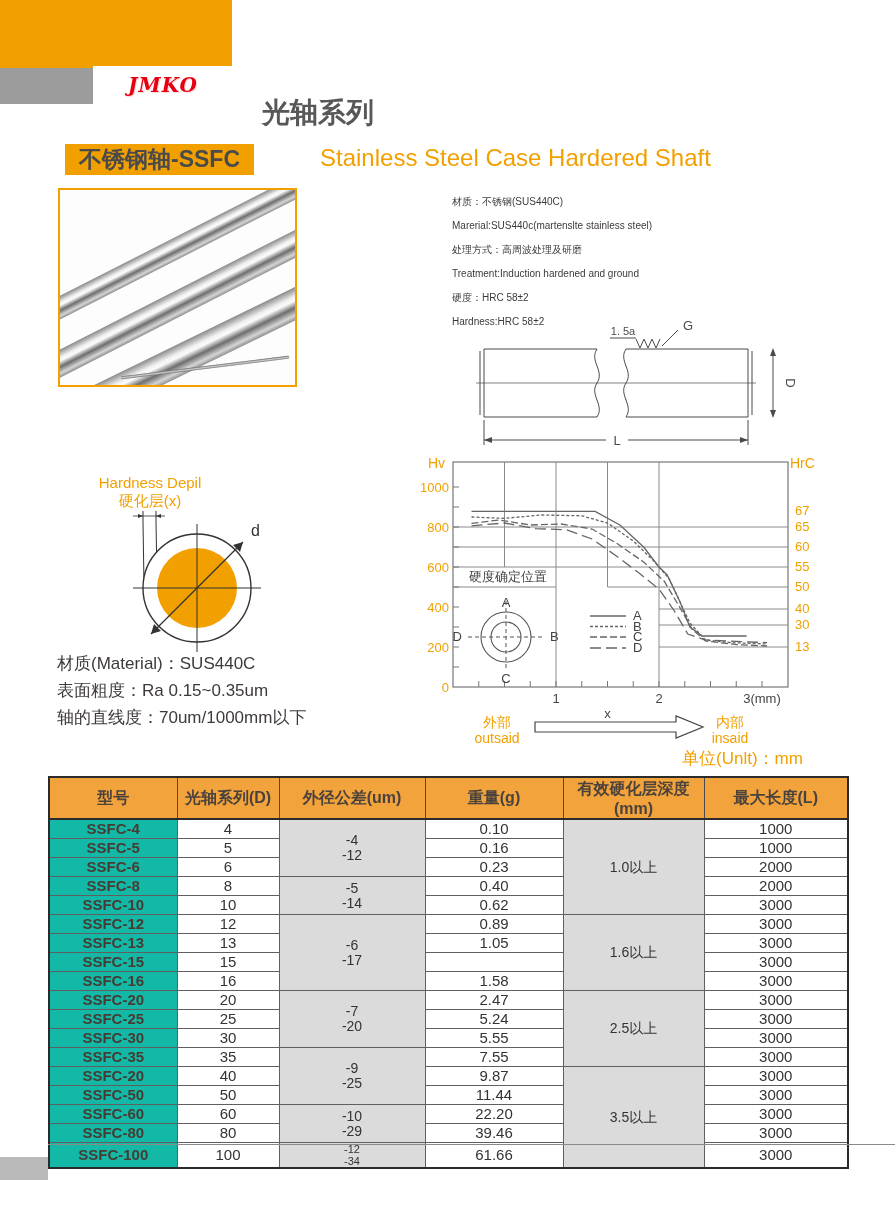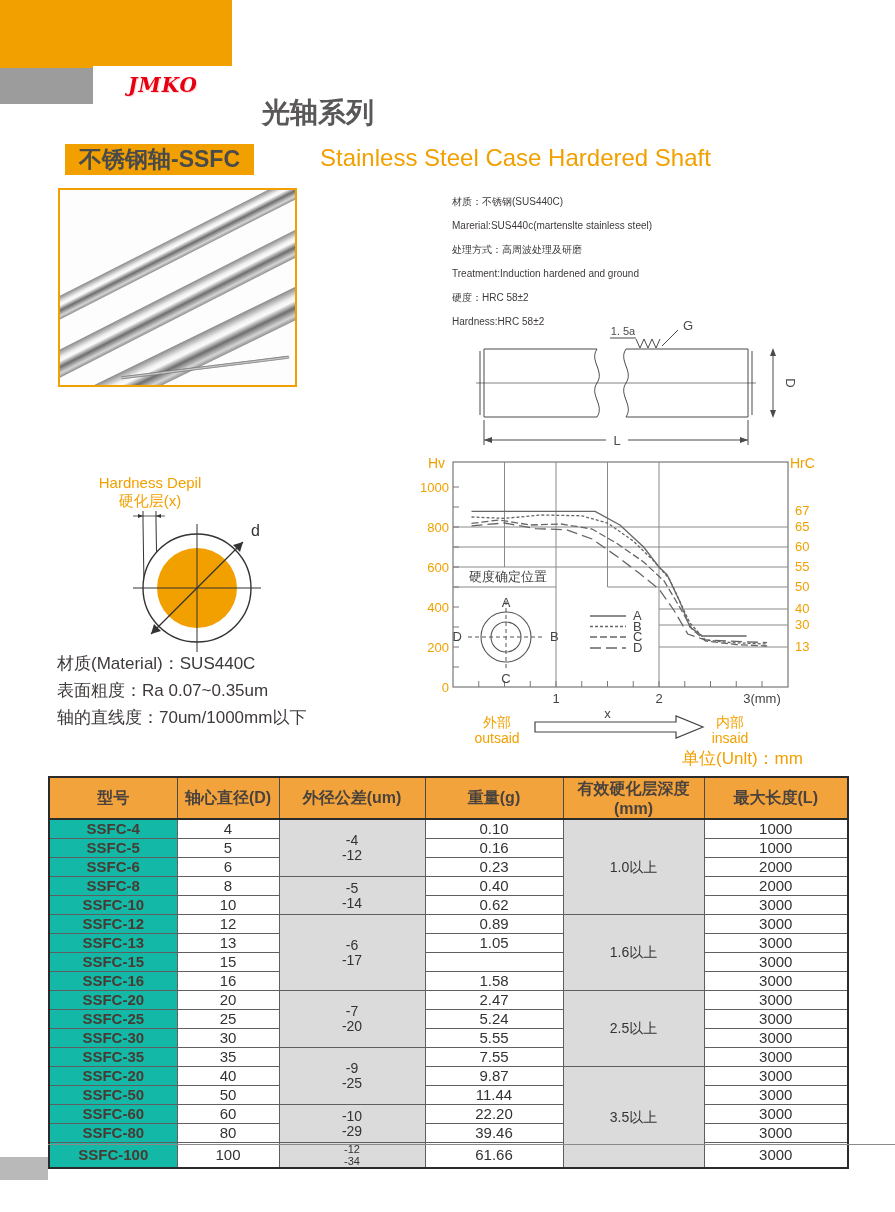--- a/index.html
+++ b/index.html
@@ -227,40 +227,40 @@
       <text x="42" y="191" font-size="13" fill="#444" text-anchor="end">D</text>
       <polygon points="115,272 256,272 256,266 283,277 256,288 256,282 115,282" fill="#fff" stroke="#444" stroke-width="1.2"></polygon>
       <text x="77" y="277" font-size="14" fill="#F2A000" text-anchor="middle">外部</text>
       <text x="77" y="293" font-size="14" fill="#F2A000" text-anchor="middle">outsaid</text>
       <text x="310" y="277" font-size="14" fill="#F2A000" text-anchor="middle">内部</text>
       <text x="310" y="293" font-size="14" fill="#F2A000" text-anchor="middle">insaid</text>
     </svg>
 
   <div class="material-notes" id="material-notes">
       <div>材质(Material)：SUS440C</div>
-      <div>表面粗度：Ra 0.07~0.35um</div>
+      <div>表面粗度：Ra 0.15~0.35um</div>
       <div>轴的直线度：70um/1000mm以下</div>
     </div>
 
   <div class="unit-note">单位(Unlt)：mm</div>
 
   <div class="spec-table-wrap">
     <table id="spec-table">
       <colgroup>
         <col style="width:128px">
           <col style="width:102px">
           <col style="width:146px">
         <col style="width:138px">
           <col style="width:141px">
           <col style="width:144px">
       </colgroup>
       <thead>
           <tr id="table-head-row">
             <th>型号</th>
-            <th>轴心直径(D)</th>
+            <th>光轴系列(D)</th>
             <th>外径公差(um)</th>
             <th>重量(g)</th>
             <th>有效硬化层深度(mm)</th>
             <th>最大长度(L)</th>
           </tr>
         </thead>
       <tbody id="table-body">
           <tr>
             <td class="model">SSFC-4</td>
             <td>4</td>

